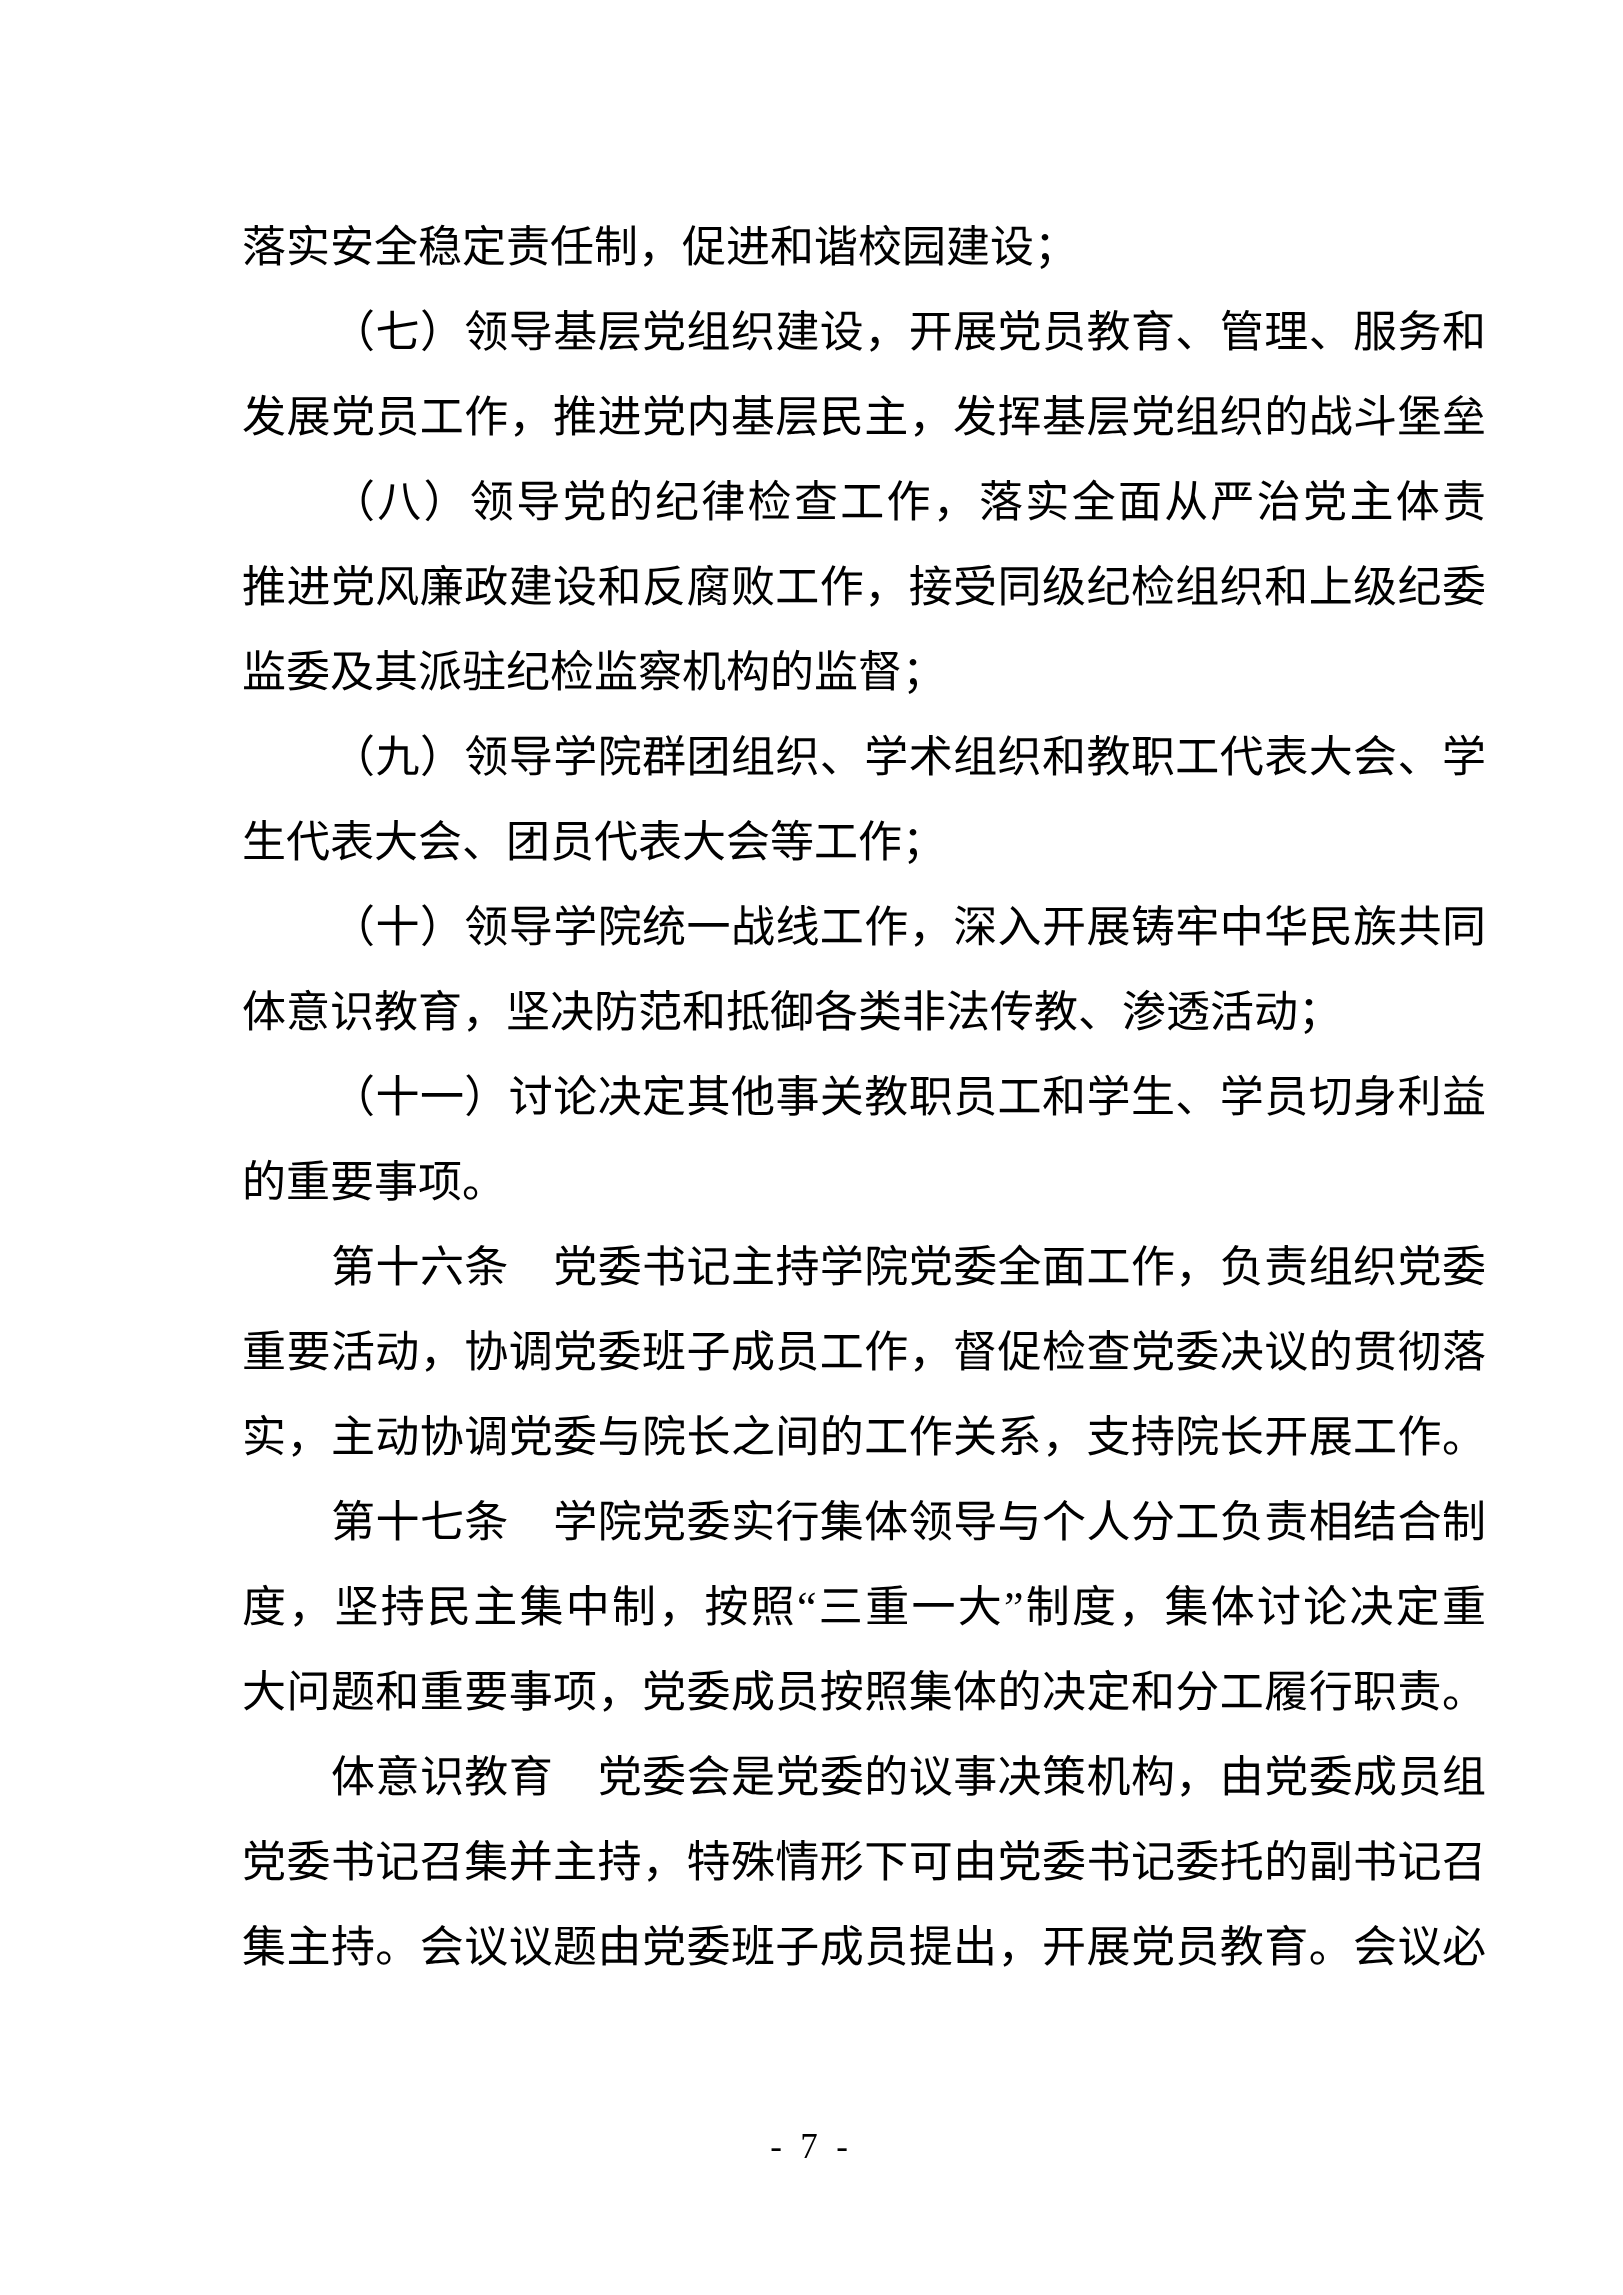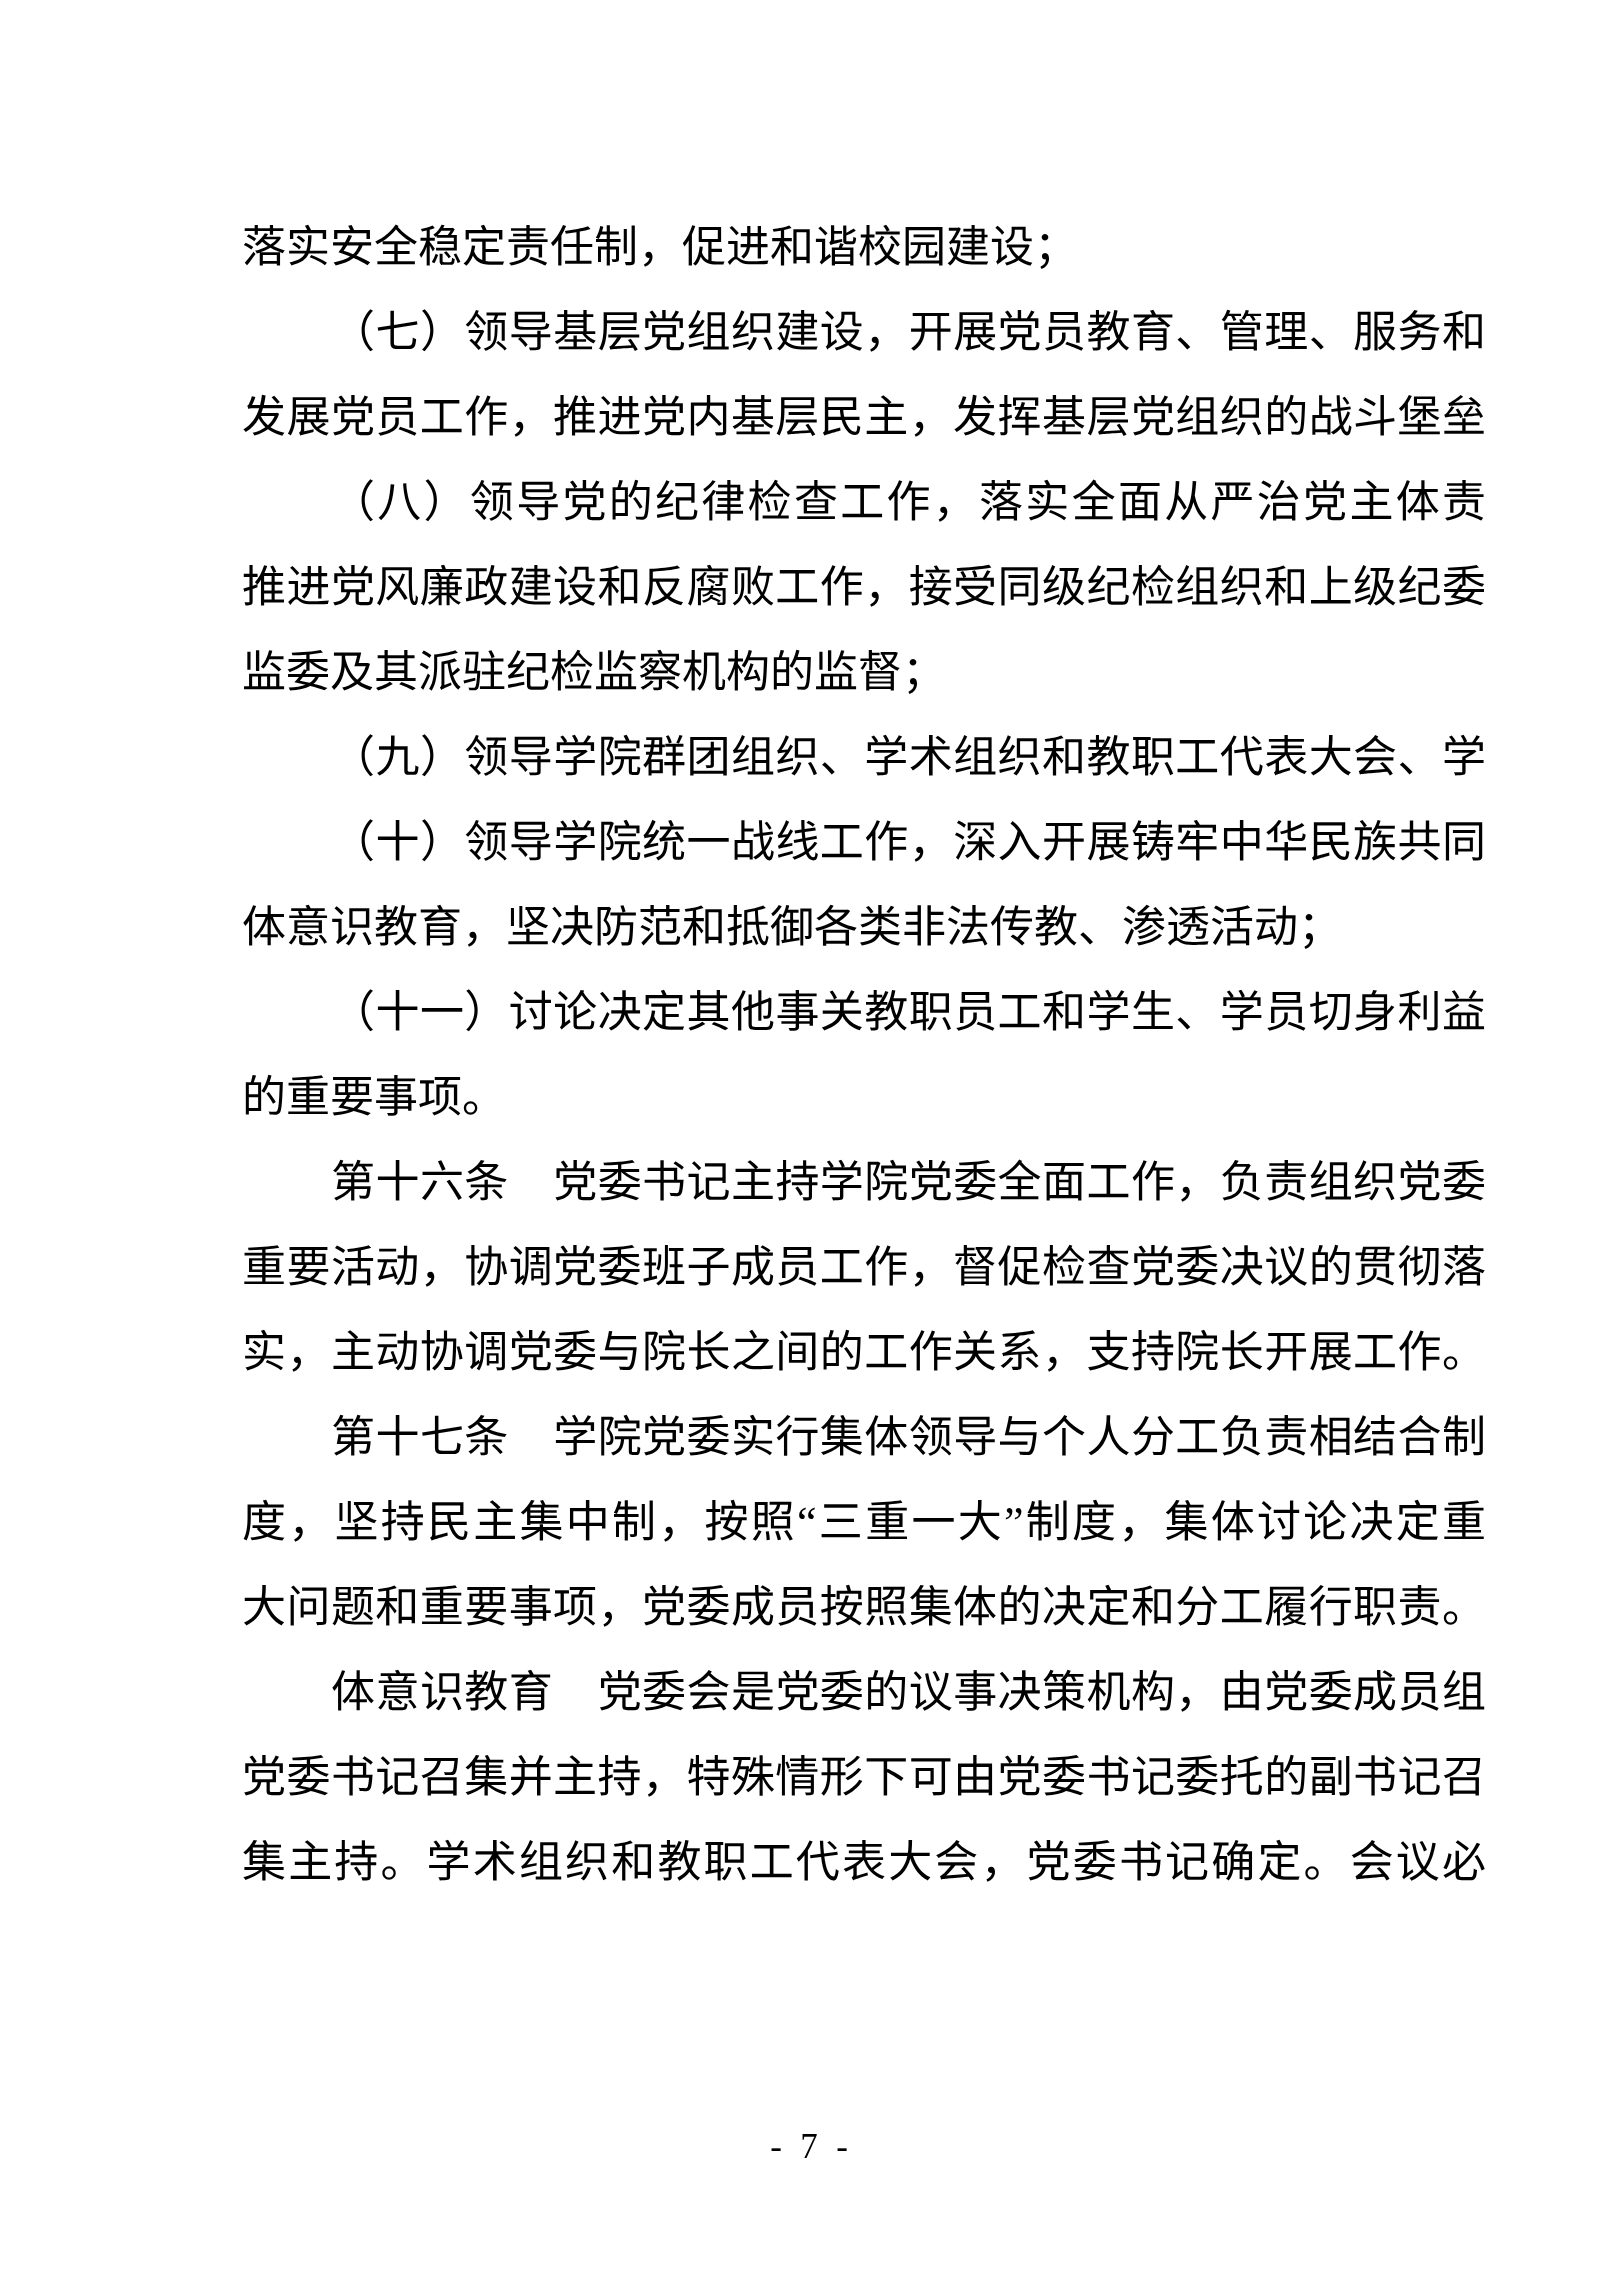--- a/index.html
+++ b/index.html
@@ -61,29 +61,30 @@
 
 <div class="page">
   <div class="text-block">
       <div class="line"><span>落实安全稳定责任制，促进和谐校园建设；</span></div>
       <div class="line indent full"><span>（七）领导基层党组织建设，开展党员教育、管理、服务和</span></div>
       <div class="line full"><span>发展党员工作，推进党内基层民主，发挥基层党组织的战斗堡垒</span></div>
       <div class="line indent full"><span>（八）领导党的纪律检查工作，落实全面从严治党主体责任，</span></div>
       <div class="line full"><span>推进党风廉政建设和反腐败工作，接受同级纪检组织和上级纪委</span></div>
       <div class="line"><span>监委及其派驻纪检监察机构的监督；</span></div>
       <div class="line indent full"><span>（九）领导学院群团组织、学术组织和教职工代表大会、学</span></div>
+      <div class="line"><span>生代表大会、团员代表大会等工作；</span></div>
       <div class="line indent full"><span>（十）领导学院统一战线工作，深入开展铸牢中华民族共同</span></div>
       <div class="line"><span>体意识教育，坚决防范和抵御各类非法传教、渗透活动；</span></div>
       <div class="line indent full"><span>（十一）讨论决定其他事关教职员工和学生、学员切身利益</span></div>
       <div class="line"><span>的重要事项。</span></div>
       <div class="line indent full"><span class="lead">第十六条</span><span>　党委书记主持学院党委全面工作，负责组织党委</span></div>
       <div class="line full"><span>重要活动，协调党委班子成员工作，督促检查党委决议的贯彻落</span></div>
       <div class="line full"><span>实，主动协调党委与院长之间的工作关系，支持院长开展工作。</span></div>
       <div class="line indent full"><span class="lead">第十七条</span><span>　学院党委实行集体领导与个人分工负责相结合制</span></div>
       <div class="line full"><span>度，坚持民主集中制，按照“三重一大”制度，集体讨论决定重</span></div>
       <div class="line full"><span>大问题和重要事项，党委成员按照集体的决定和分工履行职责。</span></div>
       <div class="line indent full"><span class="lead">体意识教育</span><span>　党委会是党委的议事决策机构，由党委成员组成，</span></div>
       <div class="line full"><span>党委书记召集并主持，特殊情形下可由党委书记委托的副书记召</span></div>
-      <div class="line full"><span>集主持。学术组织和教职工代表大会，党委书记确定。会议必</span></div>
+      <div class="line full"><span>集主持。会议议题由党委班子成员提出，开展党员教育。会议必</span></div>
     </div>
   <div class="page-number">- 7 -</div>
 </div>
 
 
 </body></html>

